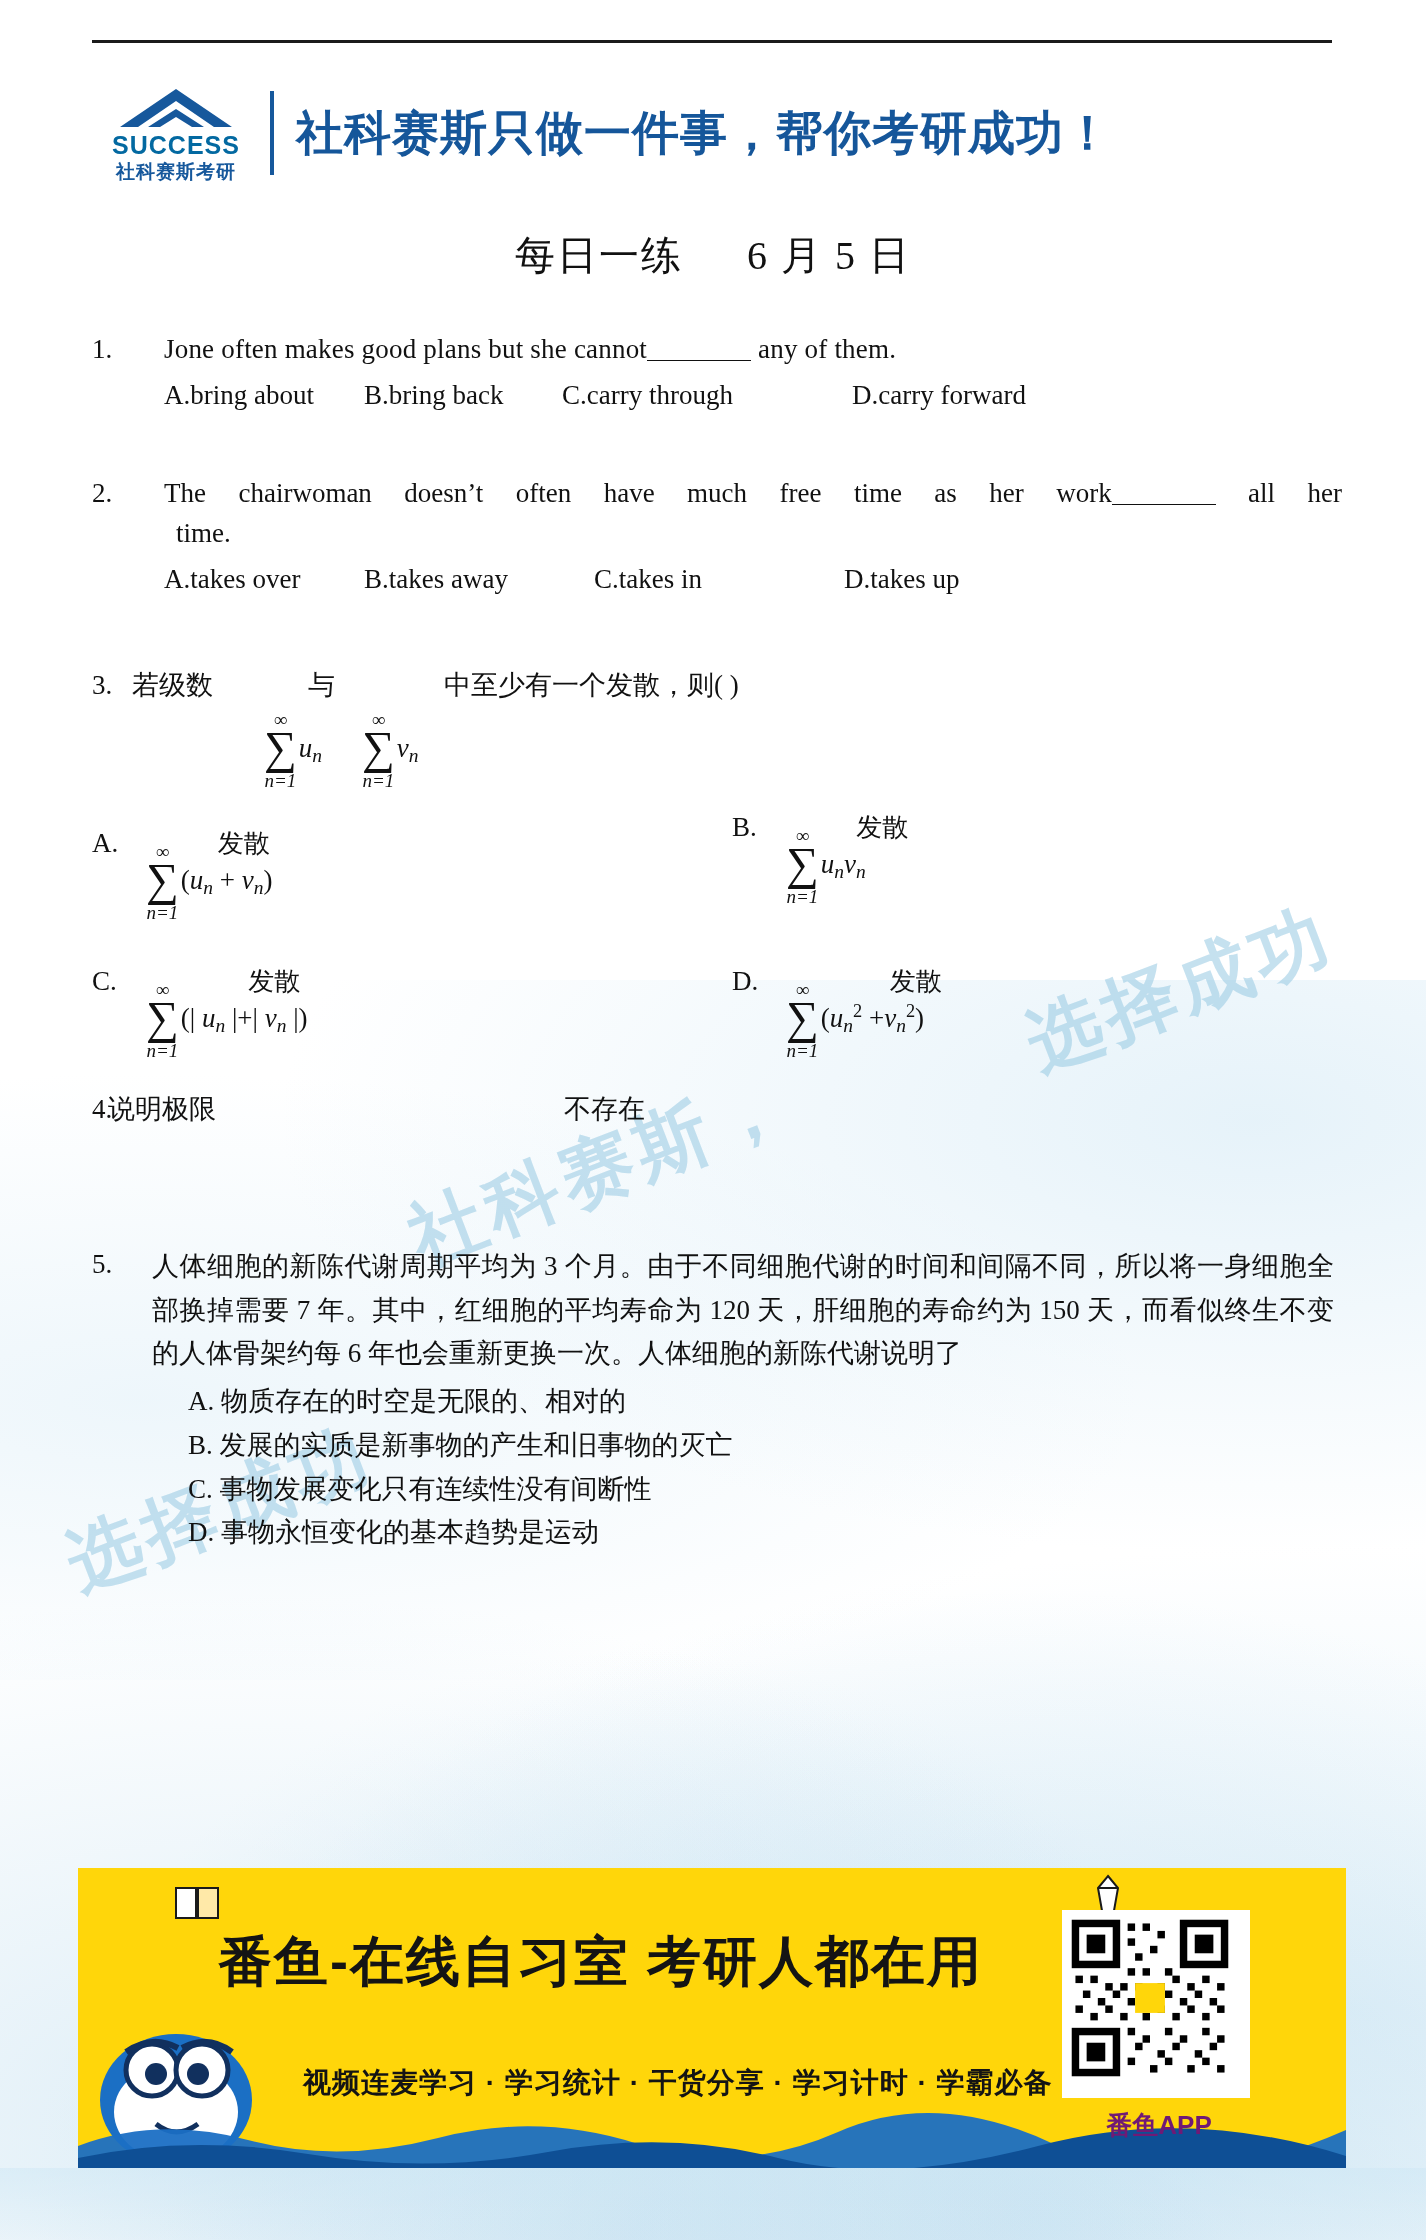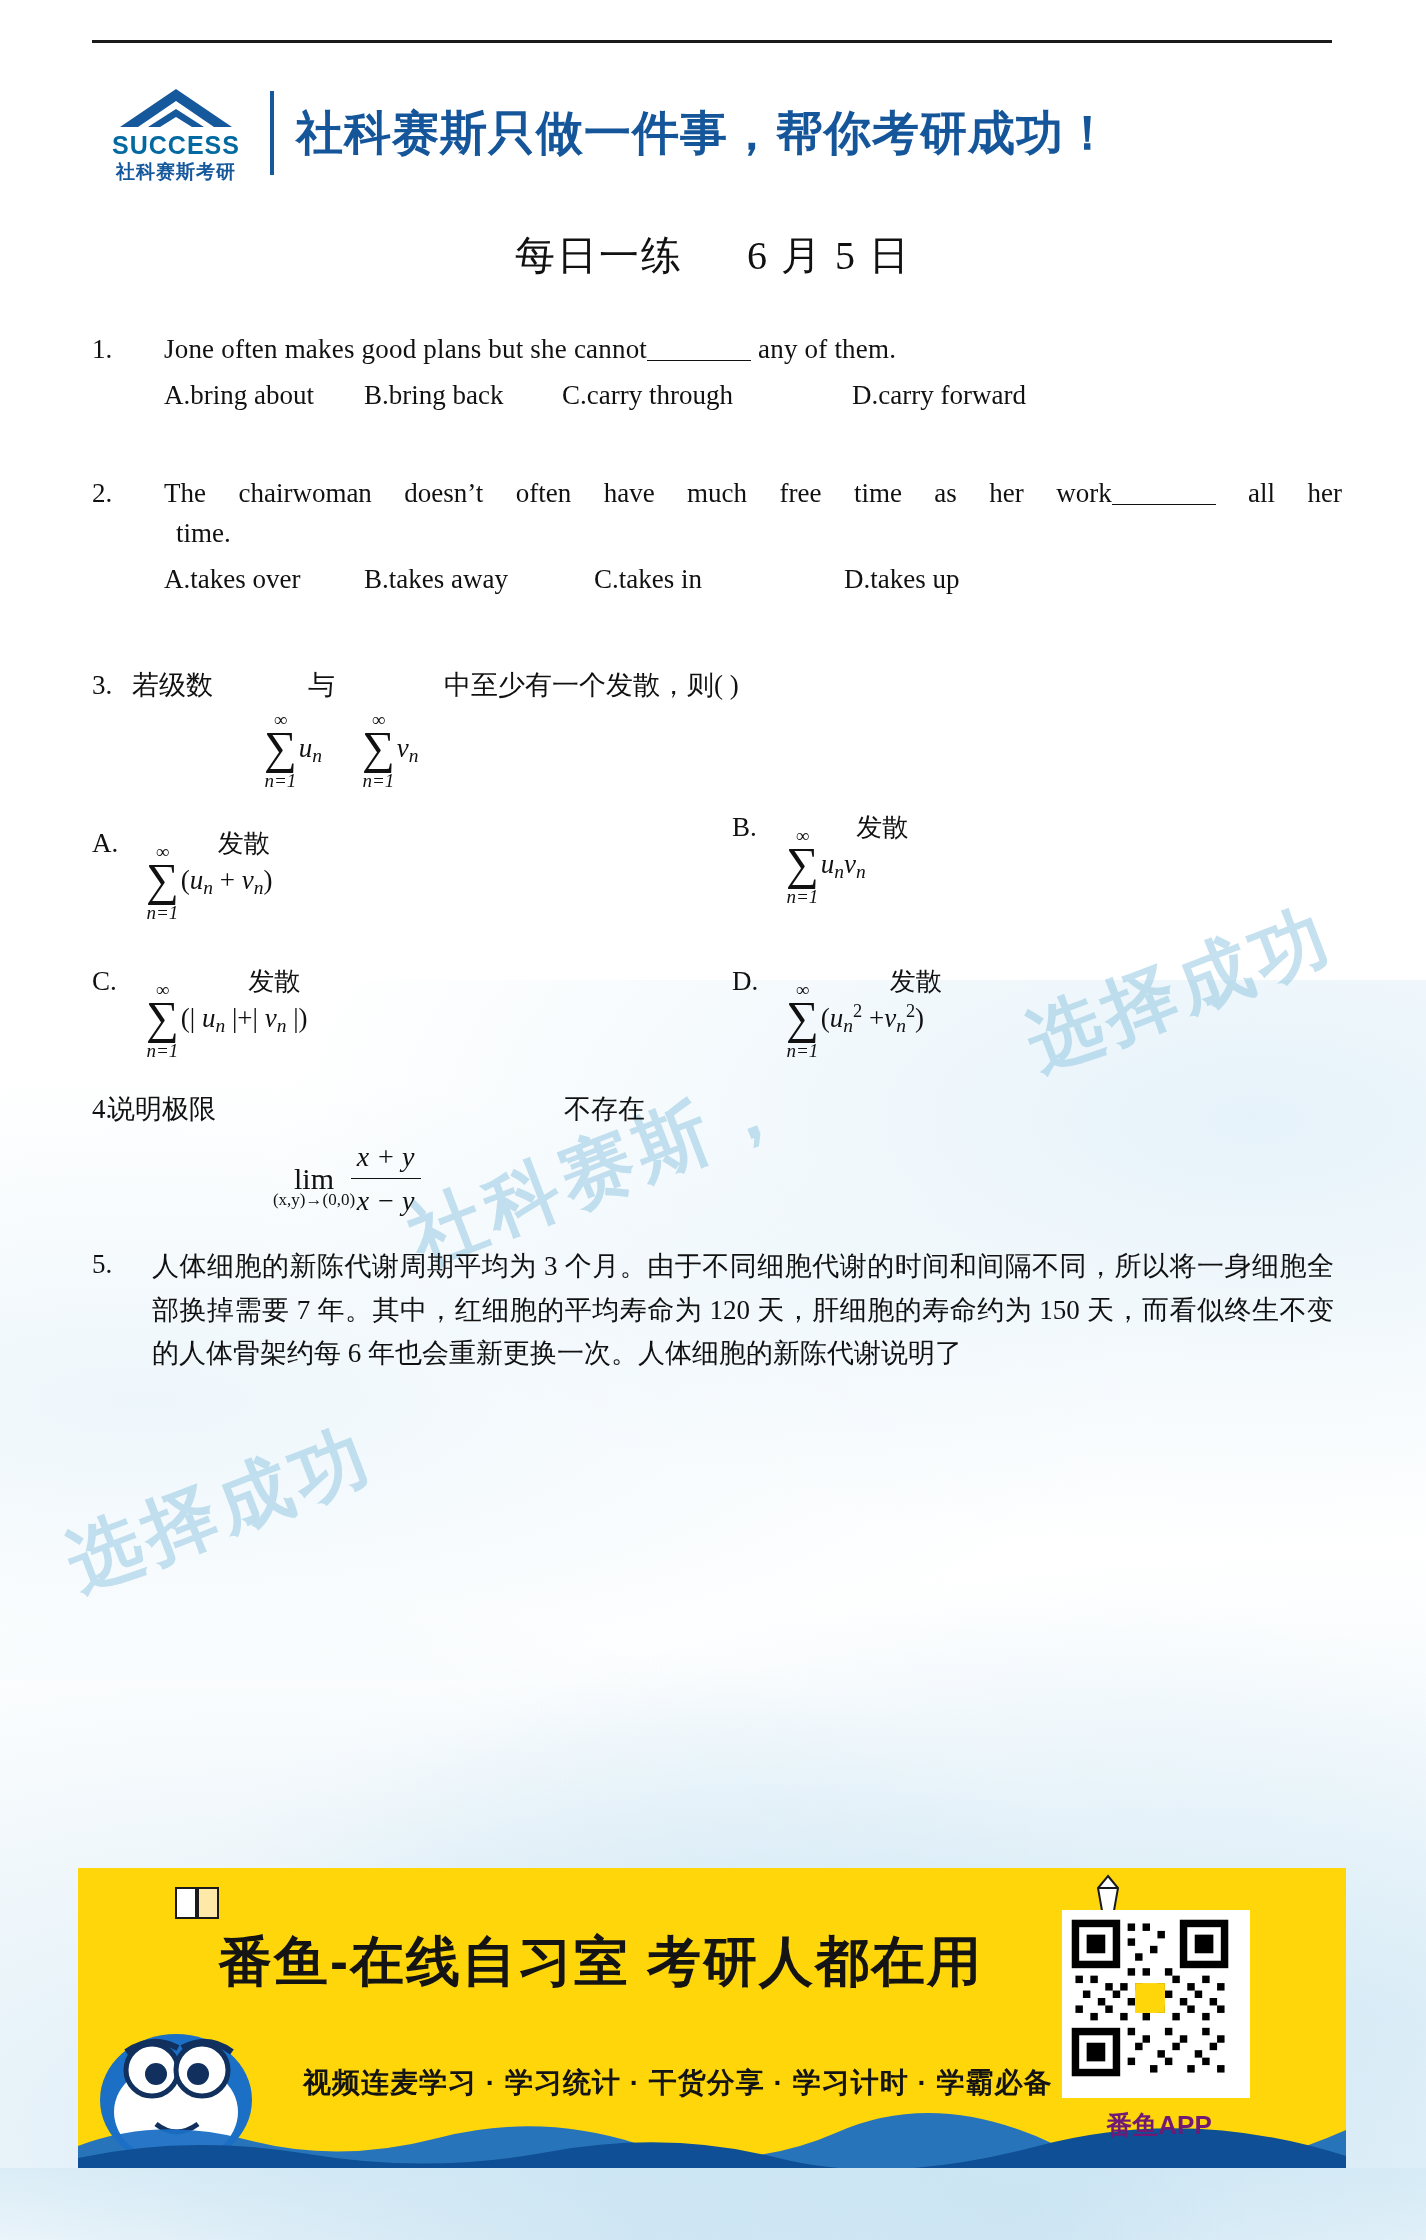--- a/index.html
+++ b/index.html
@@ -503,33 +503,32 @@
       </div>
     </div>
   </div>
 
   <div class="q" id="q4">
     <div style="position:relative;height:40px;">
       <span style="position:absolute;left:0;top:0;">4.</span>
       <span style="position:absolute;left:16px;top:0;">说明极限</span>
       <span style="position:absolute;left:472px;top:0;">不存在</span>
     </div>
-    <div style="margin-left:196px;margin-top:6px;">
-      <span class="lim"><span class="lm">lim</span><span class="under">(x,y)→(0,0)</span></span>
-      <span class="frac">
-        <span class="nu">x + y</span>
-        <span class="de">x − y</span>
-      </span>
-    </div>
   </div>
 
   <div class="q" id="q5">
     <span class="qnum">5.</span>
     <div class="qbody">
       <div class="para">人体细胞的新陈代谢周期平均为 3 个月。由于不同细胞代谢的时间和间隔不同，所以将一身细胞全部换掉需要 7 年。其中，红细胞的平均寿命为 120 天，肝细胞的寿命约为 150 天，而看似终生不变的人体骨架约每 6 年也会重新更换一次。人体细胞的新陈代谢说明了</div>
+      <div class="choices">
+        <div>A. 物质存在的时空是无限的、相对的</div>
+        <div>B. 发展的实质是新事物的产生和旧事物的灭亡</div>
+        <div>C. 事物发展变化只有连续性没有间断性</div>
+        <div>D. 事物永恒变化的基本趋势是运动</div>
+      </div>
     </div>
   </div>
 
   <div class="banner">
     <svg class="book" viewBox="0 0 46 40">
       <rect x="2" y="6" width="20" height="30" fill="#fff" stroke="#1a1a1a" stroke-width="2"></rect>
       <rect x="24" y="6" width="20" height="30" fill="#ffe9a8" stroke="#1a1a1a" stroke-width="2"></rect>
       <line x1="23" y1="6" x2="23" y2="36" stroke="#1a1a1a" stroke-width="2"></line>
     </svg>
     <svg class="pencil" viewBox="0 0 40 52">

